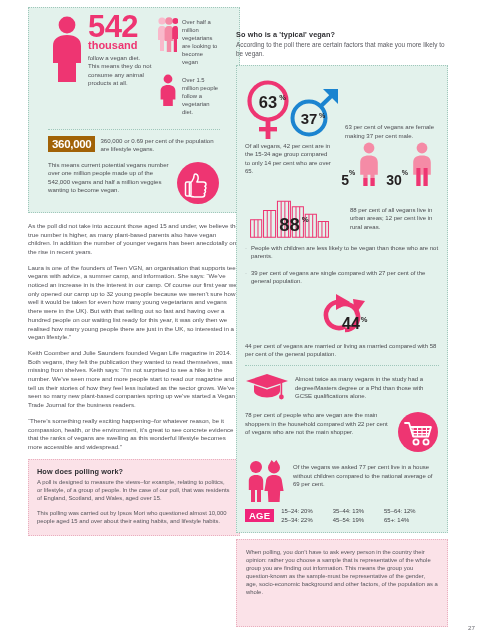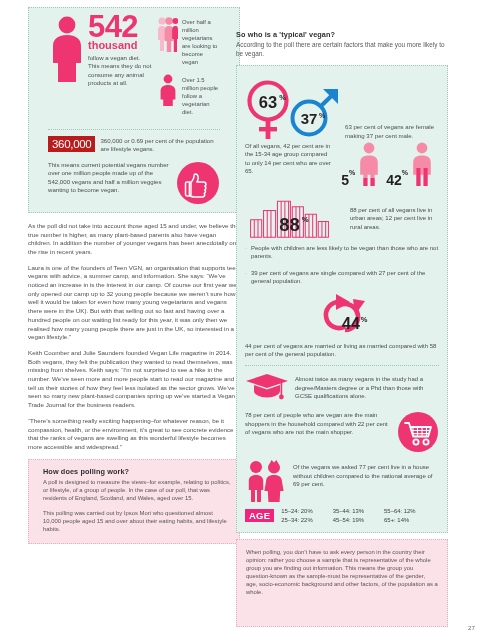--- a/index.html
+++ b/index.html
@@ -30,21 +30,21 @@
   .hero-body{font-size:6.1px;line-height:8.4px;color:#4e4e54;width:64px;margin-top:3px;}
   .person{position:absolute;left:0;top:2px;}
   .hero-txtwrap{margin-left:40px;}
   .hero-right{width:92px;padding-top:2px;}
   .hero-item{display:flex;gap:4px;align-items:flex-start;margin-bottom:8px;}
   .hero-item .cap{font-size:5.9px;line-height:8px;color:#4e4e54;flex:1;padding-top:2px;}
 
   .dash-div{border-top:1px dotted #9fc7bb;margin:5px 0 6px 0;}
 
   .tagrow{display:flex;gap:5px;align-items:flex-start;}
-  .pinktag{background:#b91c1c;color:#fff;font-size:11.5px;font-weight:normal;
+  .pinktag{background:#a16207;color:#fff;font-size:11.5px;font-weight:bold;
            padding:2px 4px;line-height:12px;white-space:nowrap;letter-spacing:-.3px;}
   .tagrow .cap{font-size:6.1px;line-height:8.4px;color:#4e4e54;padding-top:1px;}
   .closing{display:flex;gap:6px;align-items:flex-start;margin-top:7px;}
   .closing .cap{font-size:6.1px;line-height:8.4px;flex:1;}
 
   
   .gender-row{display:flex;align-items:flex-end;gap:2px;}
   .gender-cap{font-size:6.1px;line-height:8.4px;color:#4e4e54;padding-top:22px;width:94px;}
   .twocol{display:flex;gap:6px;flex-direction:column;}
   .twocol .c{flex:1;font-size:6.0px;line-height:8.2px;}
@@ -138,21 +138,21 @@
       </div>
     </div>
 
     <div style="margin-top:9px">
       <p class="body-txt">As the poll did not take into account those aged 15 and under, we believe the true number is higher, as many plant-based parents also have vegan children. In addition the number of younger vegans has been anecdotally on the rise in recent years.</p>
       <p class="body-txt">Laura is one of the founders of Teen VGN, an organisation that supports teen vegans with advice, a summer camp, and information. She says: “We’ve noticed an increase in is the interest in our camp. Of course our first year we only opened our camp up to 32 young people because we weren’t sure how well it would be taken for even how many young vegetarians and vegans there were in the UK). But with that selling out so fast and having over a hundred people on our waiting list ready for this year, it was only then we realised how many young people there are just in the UK, so interested in a vegan lifestyle.”</p>
       <p class="body-txt">Keith Coomber and Julie Saunders founded Vegan Life magazine in 2014. Both vegans, they felt the publication they wanted to read themselves, was missing from shelves. Keith says: “I’m not surprised to see a hike in the number. We’ve seen more and more people start to read our magazine and tell us their stories of how they feel less isolated as the sector grows. We’ve seen so many new plant-based companies spring up we’ve started a Vegan Trade Journal for the business readers.</p>
       <p class="body-txt">“There’s something really exciting happening–for whatever reason, be it compassion, health, or the environment, it’s great to see concrete evidence that the ranks of vegans are swelling as this wonderful lifestyle becomes more accessible and widespread.”</p>
     </div>
 
-    <div class="panel pinkbox" style="margin-top:6px;padding:7px 8px 10px 14px;">
+    <div class="panel pinkbox" style="margin-top:6px;padding:7px 8px 10px 8px;">
       <div class="sec-title" style="margin-bottom:2px">How does polling work?</div>
       <p class="mini-txt">A poll is designed to measure the views–for example, relating to politics, or lifestyle, of a group of people. In the case of our poll, that was residents of England, Scotland, and Wales, aged over 15.</p>
       <p class="mini-txt" style="margin-bottom:0">This polling was carried out by Ipsos Mori who questioned almost 10,000 people aged 15 and over  about their eating habits, and lifestyle habits.</p>
     </div>
   </div>
 
   <div class="col col-right">
 
     <div style="padding-top:30px">
       <h2 class="sec-title">So who is a 'typical' vegan?</h2>
@@ -185,21 +185,21 @@
           <div style="display:flex;align-items:flex-end;gap:1px">
             <div class="pct-lbl"><span>5</span><sup>%</sup></div>
             <svg width="26" height="44" viewBox="0 0 26 44">
               <circle cx="13" cy="6" r="5.4" fill="#f58ba6"></circle>
               <path d="M13 13.5c-6 0-8.8 2.6-8.8 7v12.2h3.2V44h4.2V32.7h2.8V44h4.2V32.7h3.2V20.5c0-4.4-2.8-7-8.8-7z" fill="#f58ba6"></path>
               <rect x="7.4" y="36" width="4" height="8" fill="#ee3572"></rect>
               <rect x="14.6" y="36" width="4" height="8" fill="#ee3572"></rect>
             </svg>
           </div>
           <div style="display:flex;align-items:flex-end;gap:1px">
-            <div class="pct-lbl"><span>42</span><sup>%</sup></div>
+            <div class="pct-lbl"><span>30</span><sup>%</sup></div>
             <svg width="26" height="44" viewBox="0 0 26 44">
               <circle cx="13" cy="6" r="5.4" fill="#f58ba6"></circle>
               <path d="M13 13.5c-6 0-8.8 2.6-8.8 7v12.2h3.2V44h4.2V32.7h2.8V44h4.2V32.7h3.2V20.5c0-4.4-2.8-7-8.8-7z" fill="#f58ba6"></path>
               <rect x="7.4" y="26" width="4" height="18" fill="#ee3572"></rect>
               <rect x="14.6" y="26" width="4" height="18" fill="#ee3572"></rect>
             </svg>
           </div>
         </div>
       </div>
 

